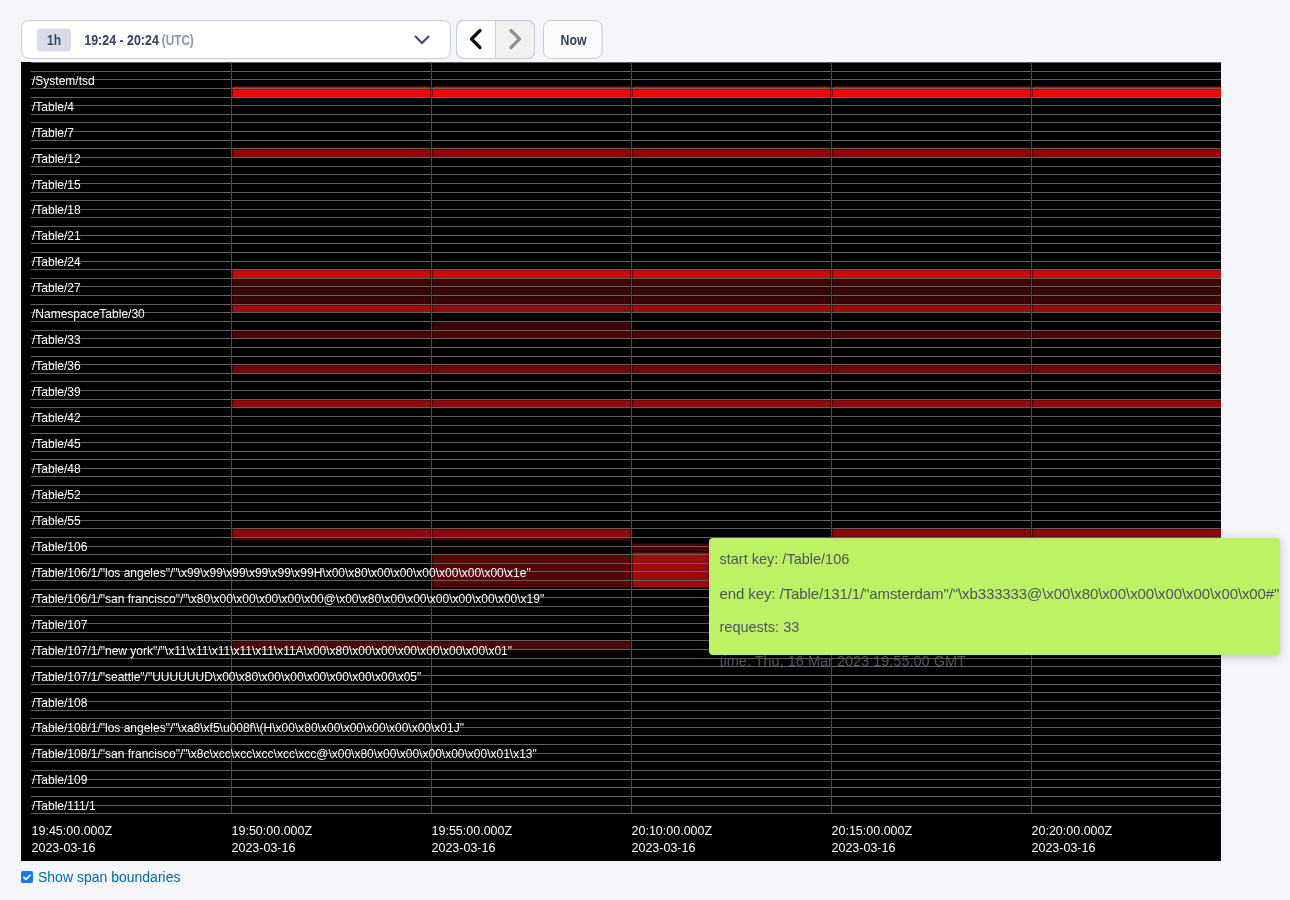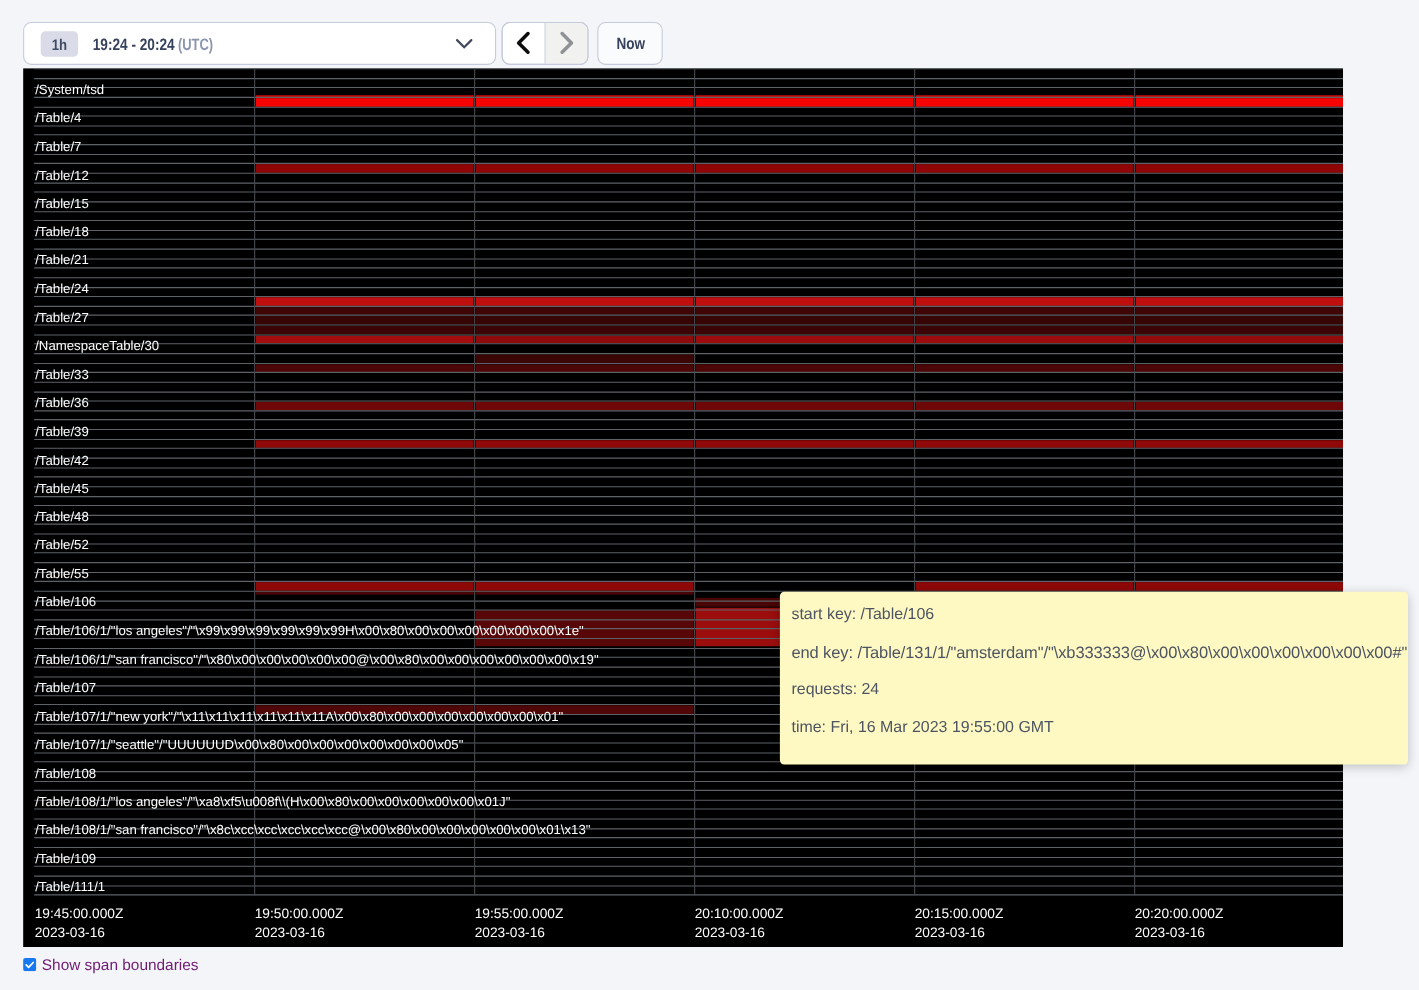--- a/index.html
+++ b/index.html
@@ -1,24 +1,24 @@
 <!DOCTYPE html>
 <html><head><meta charset="utf-8">
 <style>
   html,body{margin:0;padding:0;background:#f4f5f9;width:1290px;height:900px;overflow:hidden;
     font-family:"Liberation Sans",sans-serif;}
   .abs{position:absolute;}
   #hm{left:21px;top:62px;}
-  #tip{left:709px;top:538px;width:571px;height:157px;background:#fef9c3;border-radius:4px;
+  #tip{left:709px;top:538px;width:571px;height:117px;background:#bef264;border-radius:4px;
     box-shadow:0 2px 10px rgba(0,0,0,.22);font-size:14.5px;color:#4d5462;padding:14px 10.5px;
     box-sizing:border-box;}
   #tip div{height:15px;line-height:15px;margin-bottom:19px;white-space:nowrap;}
   #tip .ek{font-size:15px;letter-spacing:-0.1px;}
   #cbrow{left:21px;top:868.5px;display:flex;align-items:center;}
-  #cblab{margin-left:5px;font-size:14px;color:#701a75;}
+  #cblab{margin-left:5px;font-size:14px;color:#0369a1;}
 </style></head>
 <body>
 <svg class="abs" style="left:0;top:0" width="650" height="62" viewBox="0 0 650 62">
   <rect x="21.5" y="20.5" width="429" height="38" rx="7" fill="#fff" stroke="#c6cbdb"></rect>
   <rect x="37" y="28.5" width="34" height="23" rx="4" fill="#d9dce8"></rect>
   <text x="47" y="45" font-size="14" font-weight="bold" fill="#3f4a63" textLength="14" lengthAdjust="spacingAndGlyphs">1h</text>
   <text x="84.3" y="45" font-size="15" font-weight="bold" fill="#36415c" textLength="74.5" lengthAdjust="spacingAndGlyphs">19:24 - 20:24</text>
   <text x="161.8" y="45" font-size="15" font-weight="bold" fill="#8b95ad" textLength="32" lengthAdjust="spacingAndGlyphs">(UTC)</text>
   <path d="M415.5 36.5l6.5 6.5 6.5-6.5" stroke="#404a5c" stroke-width="2" fill="none" stroke-linecap="round"></path>
   <rect x="456.5" y="20.5" width="78" height="38" rx="7" fill="#fff" stroke="#c6cbdb"></rect>
@@ -139,22 +139,22 @@
 <text x="610.5" y="772.5" font-size="12.5" fill="#fff">20:10:00.000Z</text>
 <text x="610.5" y="789.5" font-size="12.5" fill="#fff">2023-03-16</text>
 <text x="810.5" y="772.5" font-size="12.5" fill="#fff">20:15:00.000Z</text>
 <text x="810.5" y="789.5" font-size="12.5" fill="#fff">2023-03-16</text>
 <text x="1010.5" y="772.5" font-size="12.5" fill="#fff">20:20:00.000Z</text>
 <text x="1010.5" y="789.5" font-size="12.5" fill="#fff">2023-03-16</text>
 </svg>
 <div class="abs" id="tip">
   <div>start key: /Table/106</div>
   <div class="ek">end key: /Table/131/1/"amsterdam"/"\xb333333@\x00\x80\x00\x00\x00\x00\x00\x00#"</div>
-  <div>requests: 24</div>
-  <div>time: Fri, 16 Mar 2023 19:55:00 GMT</div>
+  <div>requests: 33</div>
+  <div>time: Thu, 16 Mar 2023 19:55:00 GMT</div>
 </div>
 <div class="abs" id="cbrow">
   <svg width="12" height="12" viewBox="0 0 12 12">
       <rect x="0" y="0" width="12" height="12" rx="2" fill="#1778f2"></rect>
   <path d="M2.8 6.2l2.2 2.2L9.2 4" stroke="#fff" stroke-width="1.6" fill="none" stroke-linecap="round" stroke-linejoin="round"></path>
     </svg>
   <span id="cblab">Show span boundaries</span>
 </div>
 
 </body></html>

